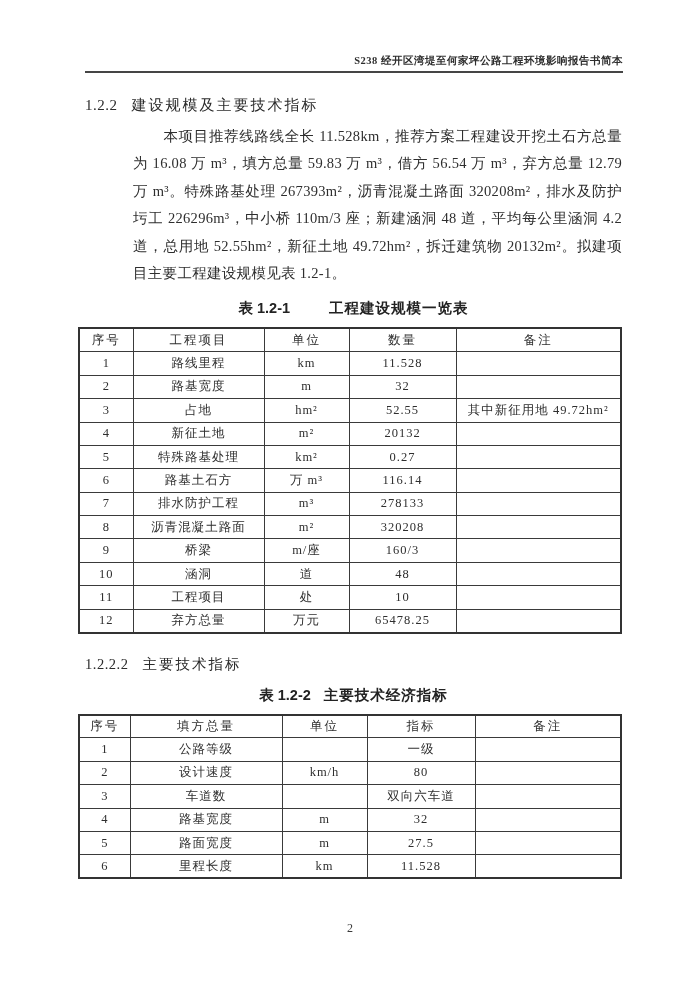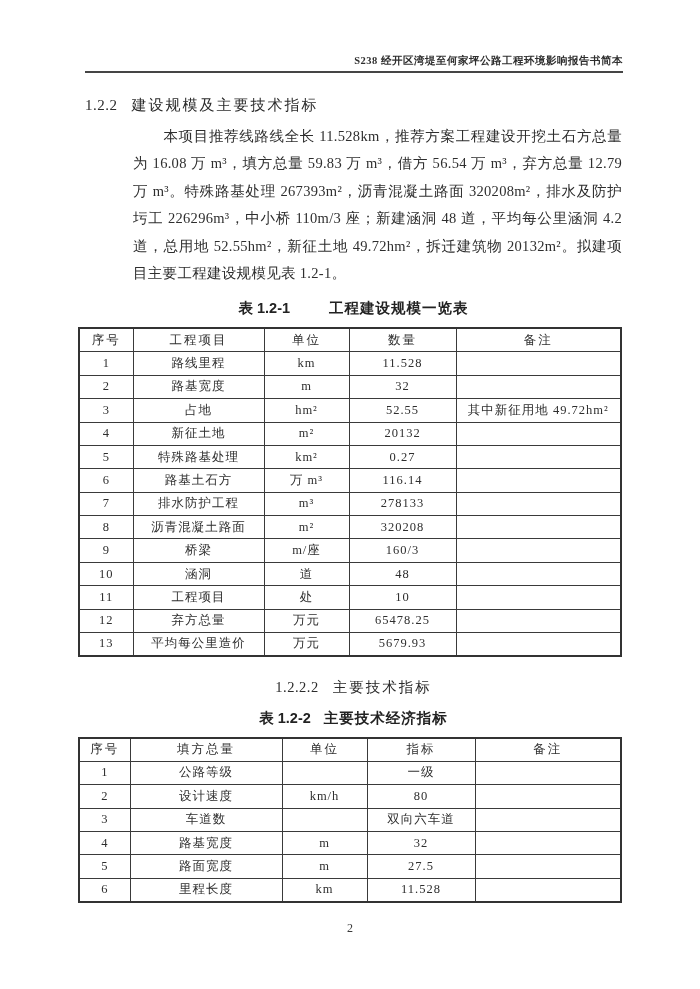--- a/index.html
+++ b/index.html
@@ -24,21 +24,21 @@
   }
 
   
   .content { position:absolute; top:88px; left:85px; width:537px; }
 
   .sec-heading { font-size:15px; color:#2b2b2b; font-weight:normal; }
   .sec-heading .sec-num { letter-spacing:0.5px; }
   .sec-heading .sec-title { margin-left:14px; letter-spacing:2px; }
   .h-122  { margin-top:8px; }
   .h-1221 { margin-top:13px; font-size:14.5px; }
-  .h-1222 { margin-top:21px; font-size:14.5px;text-align:center; }
+  .h-1222 { margin-top:21px; font-size:14.5px; }
 
   .body-paragraph {
     margin-top:8px;
     font-size:14.5px;
     line-height:27.4px;
     text-align:justify;
     text-indent:2.1em;
     letter-spacing:0.3px;
     color:#2e2e2e;
     margin-left:48px;
@@ -202,27 +202,20 @@
             <td>10</td>
             <td></td>
           </tr>
           <tr>
             <td>12</td>
             <td>弃方总量</td>
             <td>万元</td>
             <td>65478.25</td>
             <td></td>
           </tr>
-          <tr>
-            <td>13</td>
-            <td>平均每公里造价</td>
-            <td>万元</td>
-            <td>5679.93</td>
-            <td></td>
-          </tr>
         </tbody>
     </table>
 
     <div class="sec-heading h-1222">
       <span class="sec-num">1.2.2.2</span><span class="sec-title">主要技术指标</span>
     </div>
 
     <div class="table-caption">
       <span>表 1.2-2</span><span class="cap-gap-narrow">主要技术经济指标</span>
     </div>

